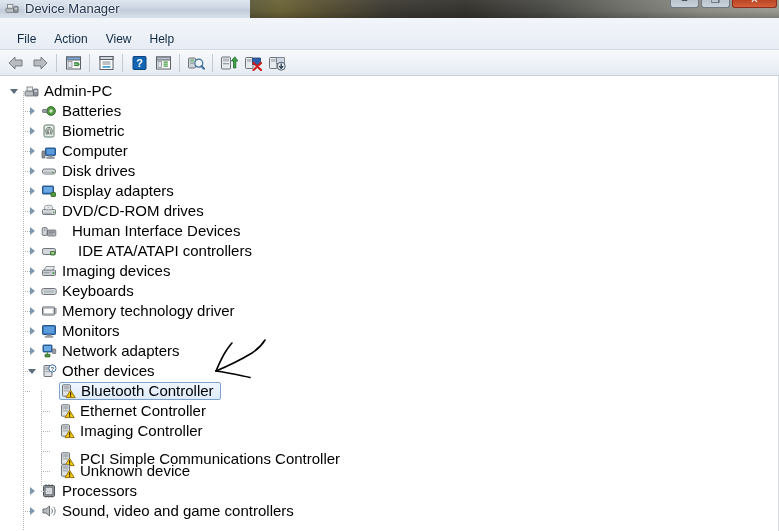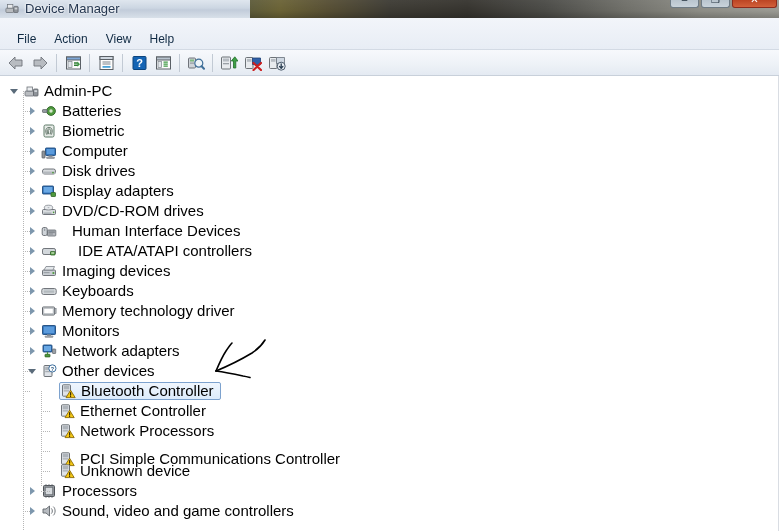--- a/index.html
+++ b/index.html
@@ -522,21 +522,21 @@
           <div class="expander"></div>
           <div style="display: flex; align-items: center;">
             <span class="ico"><svg width="16" height="16" viewBox="0 0 16 16">
                 <rect x="2.5" y="1.8" width="8" height="11.4" rx="0.8" fill="#dfe3e8" stroke="#5f646a" stroke-width="0.9"></rect>
                 <rect x="3.7" y="3" width="5.6" height="3.4" fill="#aeb4ba"></rect>
                 <rect x="3.7" y="7.4" width="5.6" height="1" fill="#9aa0a6"></rect>
                 <path d="M10.6 7.2 L15.2 14.6 L6 14.6 Z" fill="#f6c915" stroke="#8a6a06" stroke-width="0.9" stroke-linejoin="round"></path>
                 <path d="M10.6 9.7 L10.6 12.1" stroke="#3b2f04" stroke-width="1.2" stroke-linecap="round"></path>
                 <circle cx="10.6" cy="13.4" r="0.6" fill="#3b2f04"></circle>
               </svg></span>
-            <span class="label">Network Processors</span>
+            <span class="label">Imaging Controller</span>
           </div>
         </div>
         <div class="row">
           <div style="width: 46px; flex: 0 0 auto;"></div>
           <div class="expander"></div>
           <div style="display: flex; align-items: center; margin-top: 15px;">
             <span class="ico"><svg width="16" height="16" viewBox="0 0 16 16">
                 <rect x="2.5" y="1.8" width="8" height="11.4" rx="0.8" fill="#dfe3e8" stroke="#5f646a" stroke-width="0.9"></rect>
                 <rect x="3.7" y="3" width="5.6" height="3.4" fill="#aeb4ba"></rect>
                 <rect x="3.7" y="7.4" width="5.6" height="1" fill="#9aa0a6"></rect>

